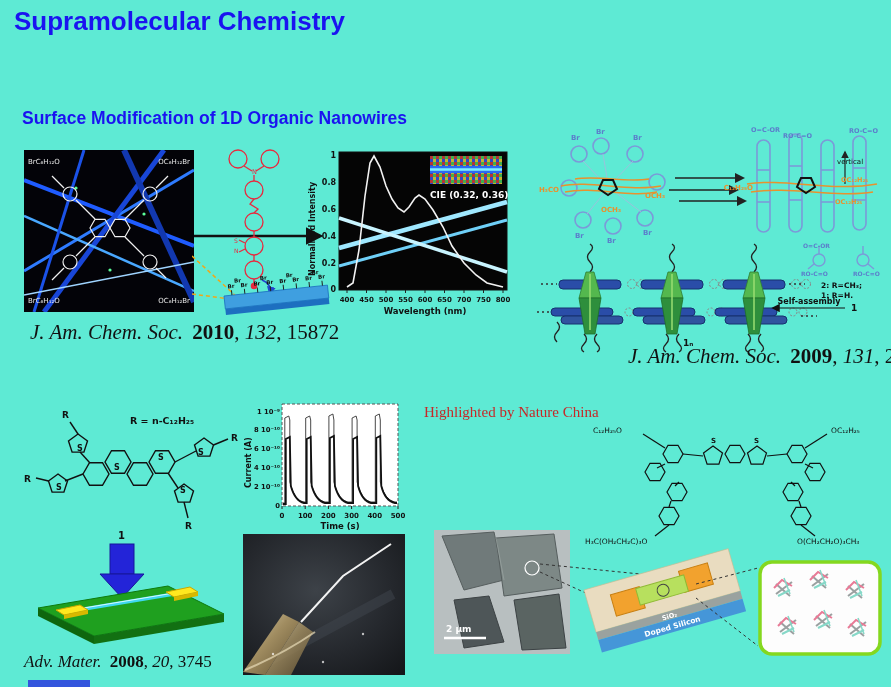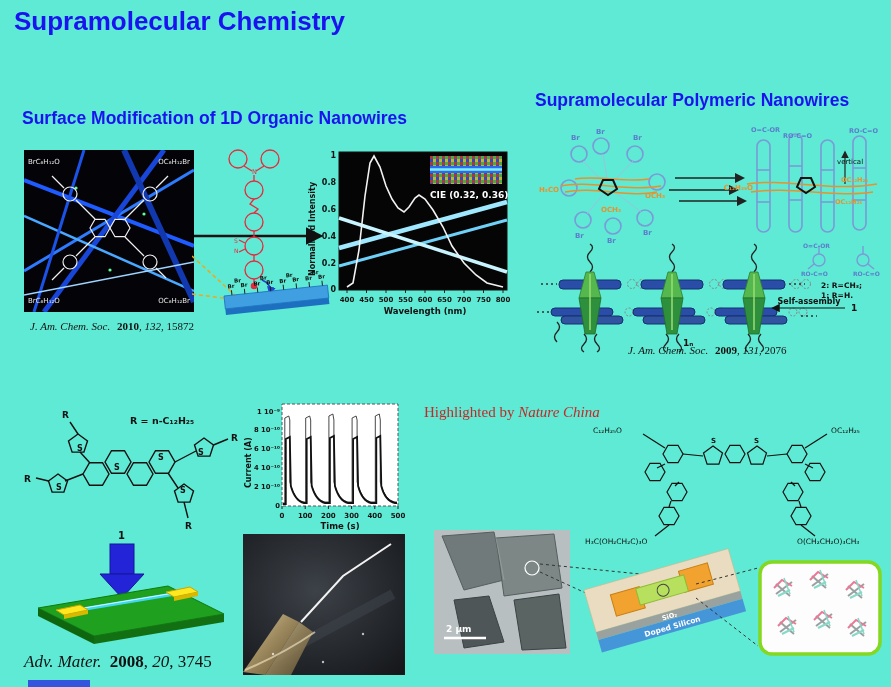--- a/index.html
+++ b/index.html
@@ -2,26 +2,26 @@
 <html><head>
 <meta charset="utf-8">
 <style>
   html,body{margin:0;padding:0;background:#ffffff;}
   #slide{position:relative;width:891px;height:687px;background:#5eead4;overflow:hidden;
          font-family:"Liberation Sans",sans-serif;}
   .abs{position:absolute;}
   .title{font-size:26px;font-weight:bold;color:#1a13f0;letter-spacing:0px;}
   .subtitle{font-size:17px;font-weight:bold;color:#111;}
   .phead{font-size:17.5px;font-weight:bold;color:#1a13f0;white-space:nowrap;}
-  .cite{font-family:"Liberation Serif",serif;font-size:11px;color:#111;white-space:nowrap;}
+  .cite{font-family:"Liberation Serif",serif;font-size:21px;color:#111;white-space:nowrap;}
   .cite .it{font-style:italic;}
   .cite .bd{font-weight:bold;}
   .cite .sp{margin-right:4px;}
   .note{font-family:"Liberation Serif",serif;font-size:15px;color:#c62828;white-space:nowrap;}
-  .note .it{font-style:italic;text-align:center;}
+  .note .it{text-align:center;}
   svg text{font-family:"DejaVu Sans","Liberation Sans",sans-serif;}
 </style>
 </head>
 <body>
 
 <div id="slide">
 
   <div class="abs title" style="left:14px;top:6px">Supramolecular Chemistry</div>
 
   <div class="abs phead" style="left:22px;top:108px">Surface Modification of 1D Organic Nanowires</div>
@@ -181,21 +181,20 @@
       <text x="200" y="156">800</text>
     </g>
     <text x="122" y="168" font-size="8.5" font-weight="bold" fill="#111" text-anchor="middle">Wavelength (nm)</text>
   </svg>
 
   <div class="abs cite" style="left:30px;top:320px">
     <span class="it sp">J. Am. Chem. Soc.</span>
     <span class="bd">2010</span><span>, </span><span class="it">132</span><span>, </span><span>15872</span>
   </div>
 
-  <div class="abs phead" style="left:535px;top:90px">Supramolecular Polymeric Nanowires</div>
 
   <svg class="abs" style="left:537px;top:122px" width="352" height="126" viewBox="0 0 352 126">
     <defs>
       <marker id="ah2" viewBox="0 0 10 10" refX="8" refY="5" markerWidth="6.5" markerHeight="6.5" orient="auto-start-reverse">
         <path d="M0,0 L10,5 L0,10 z" fill="#222"></path>
       </marker>
     </defs>
 
     <g transform="translate(12,6)">
       <g stroke="#7b9ad8" stroke-width="1.6" fill="none">

